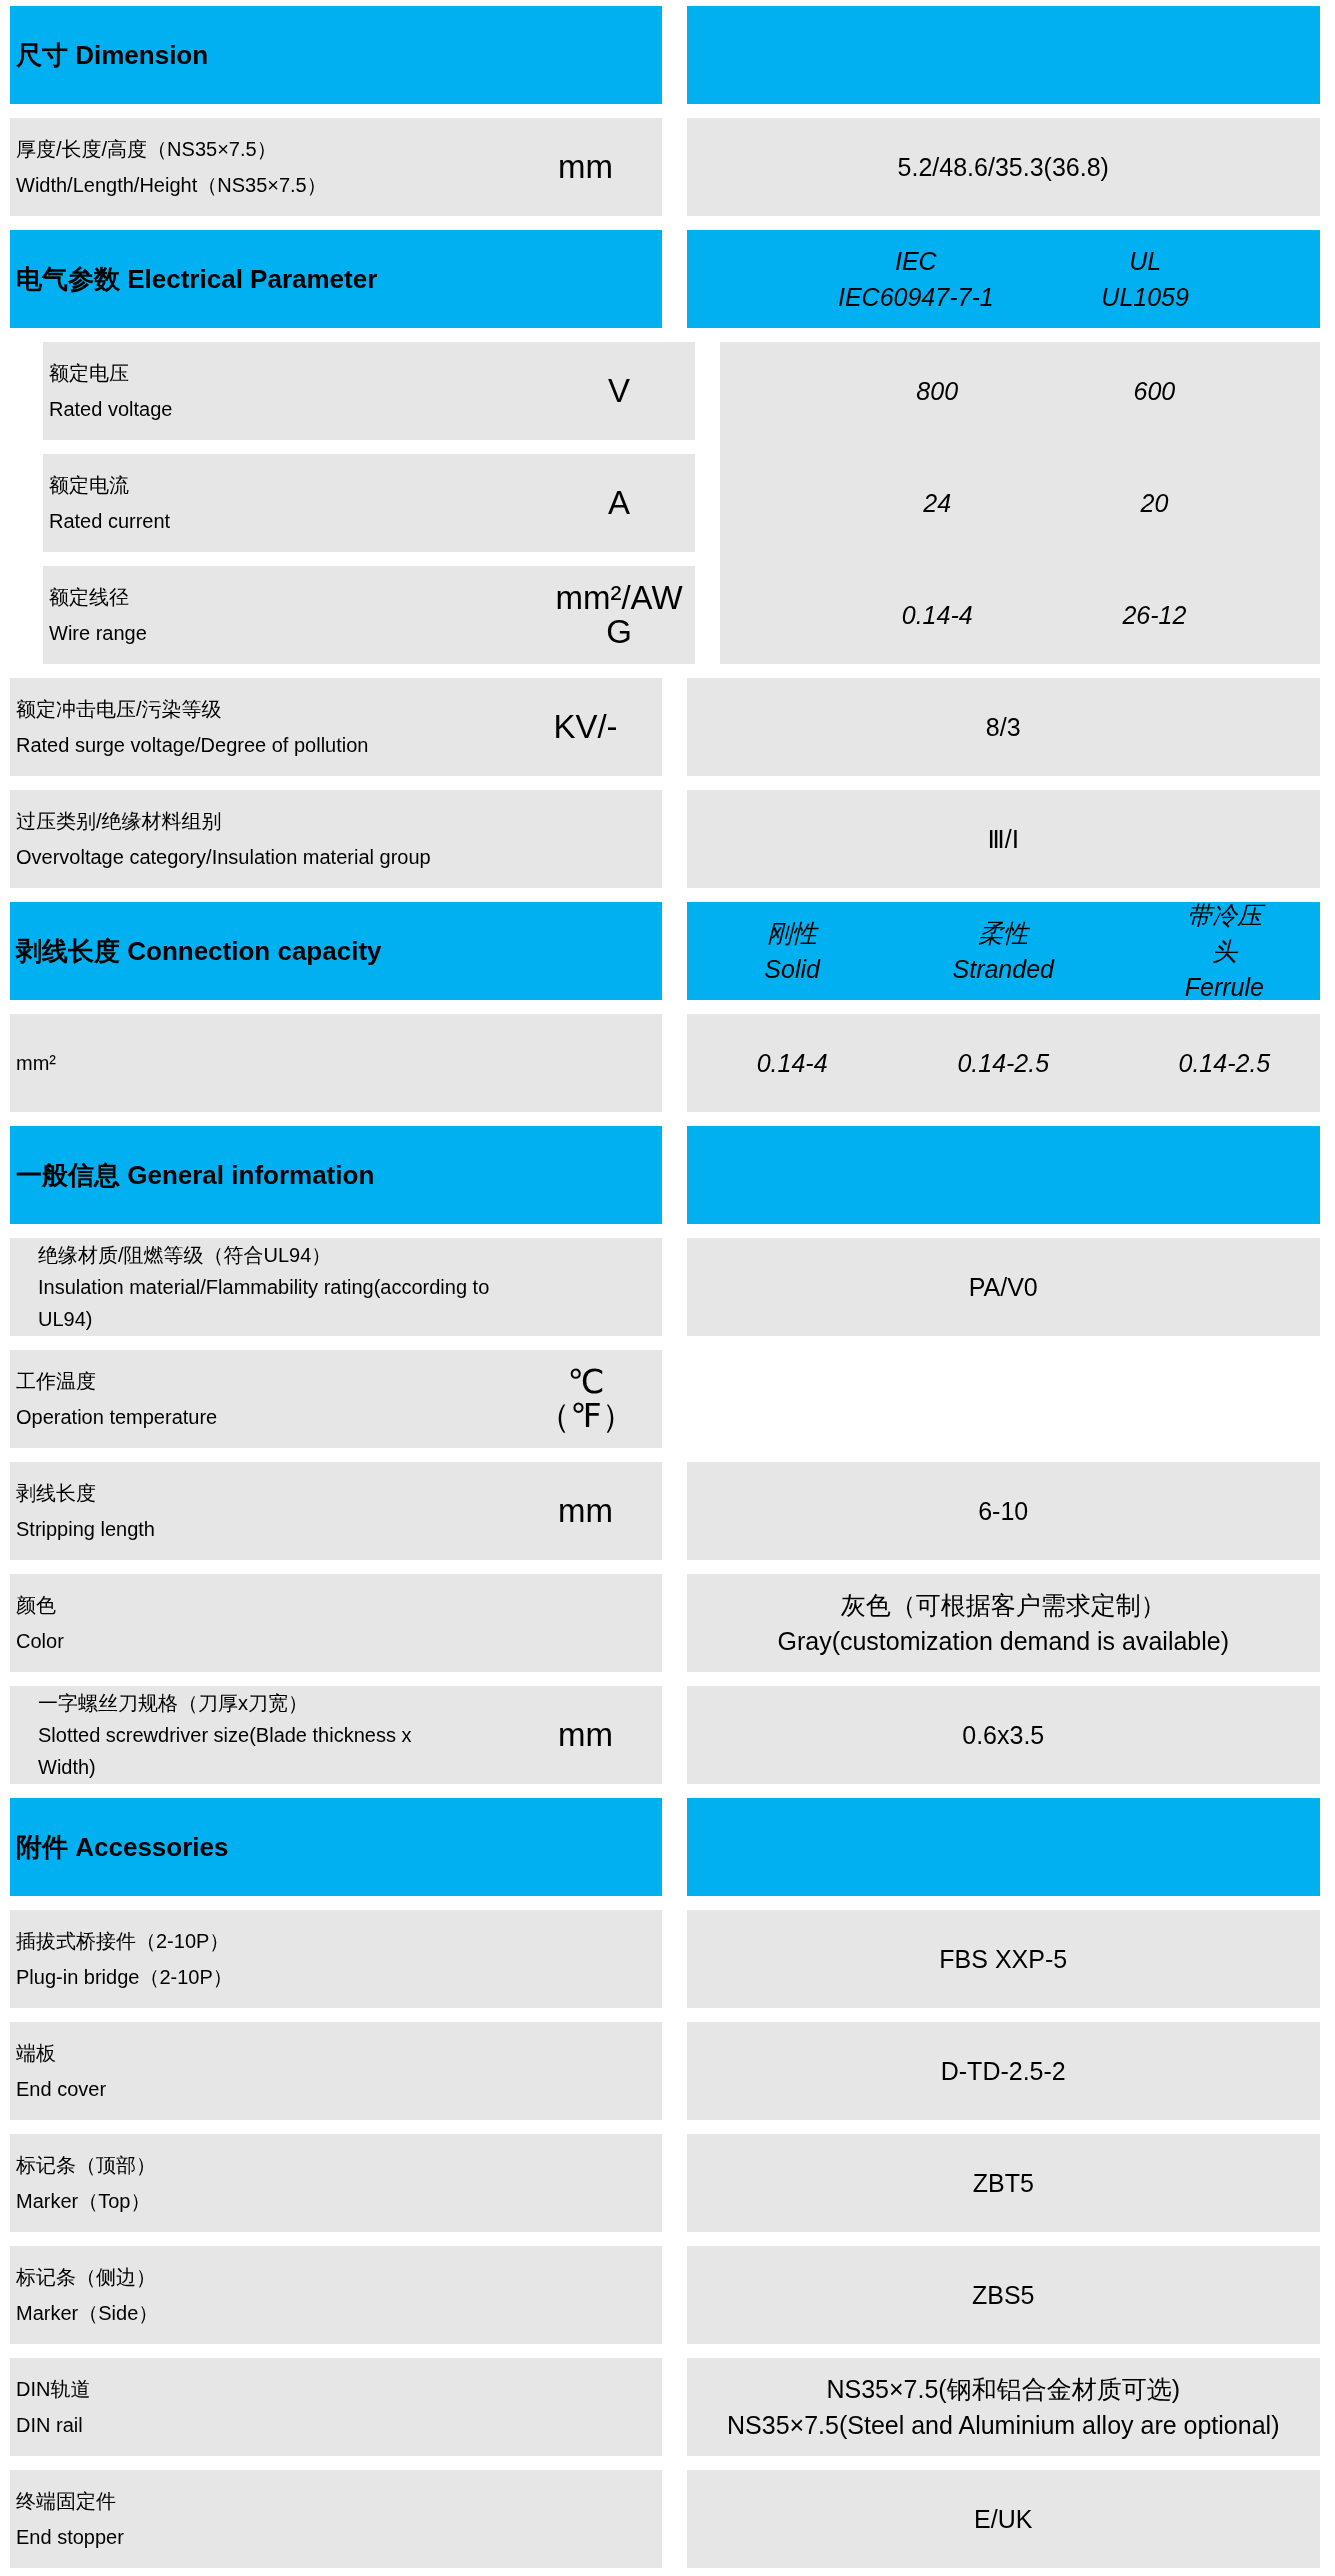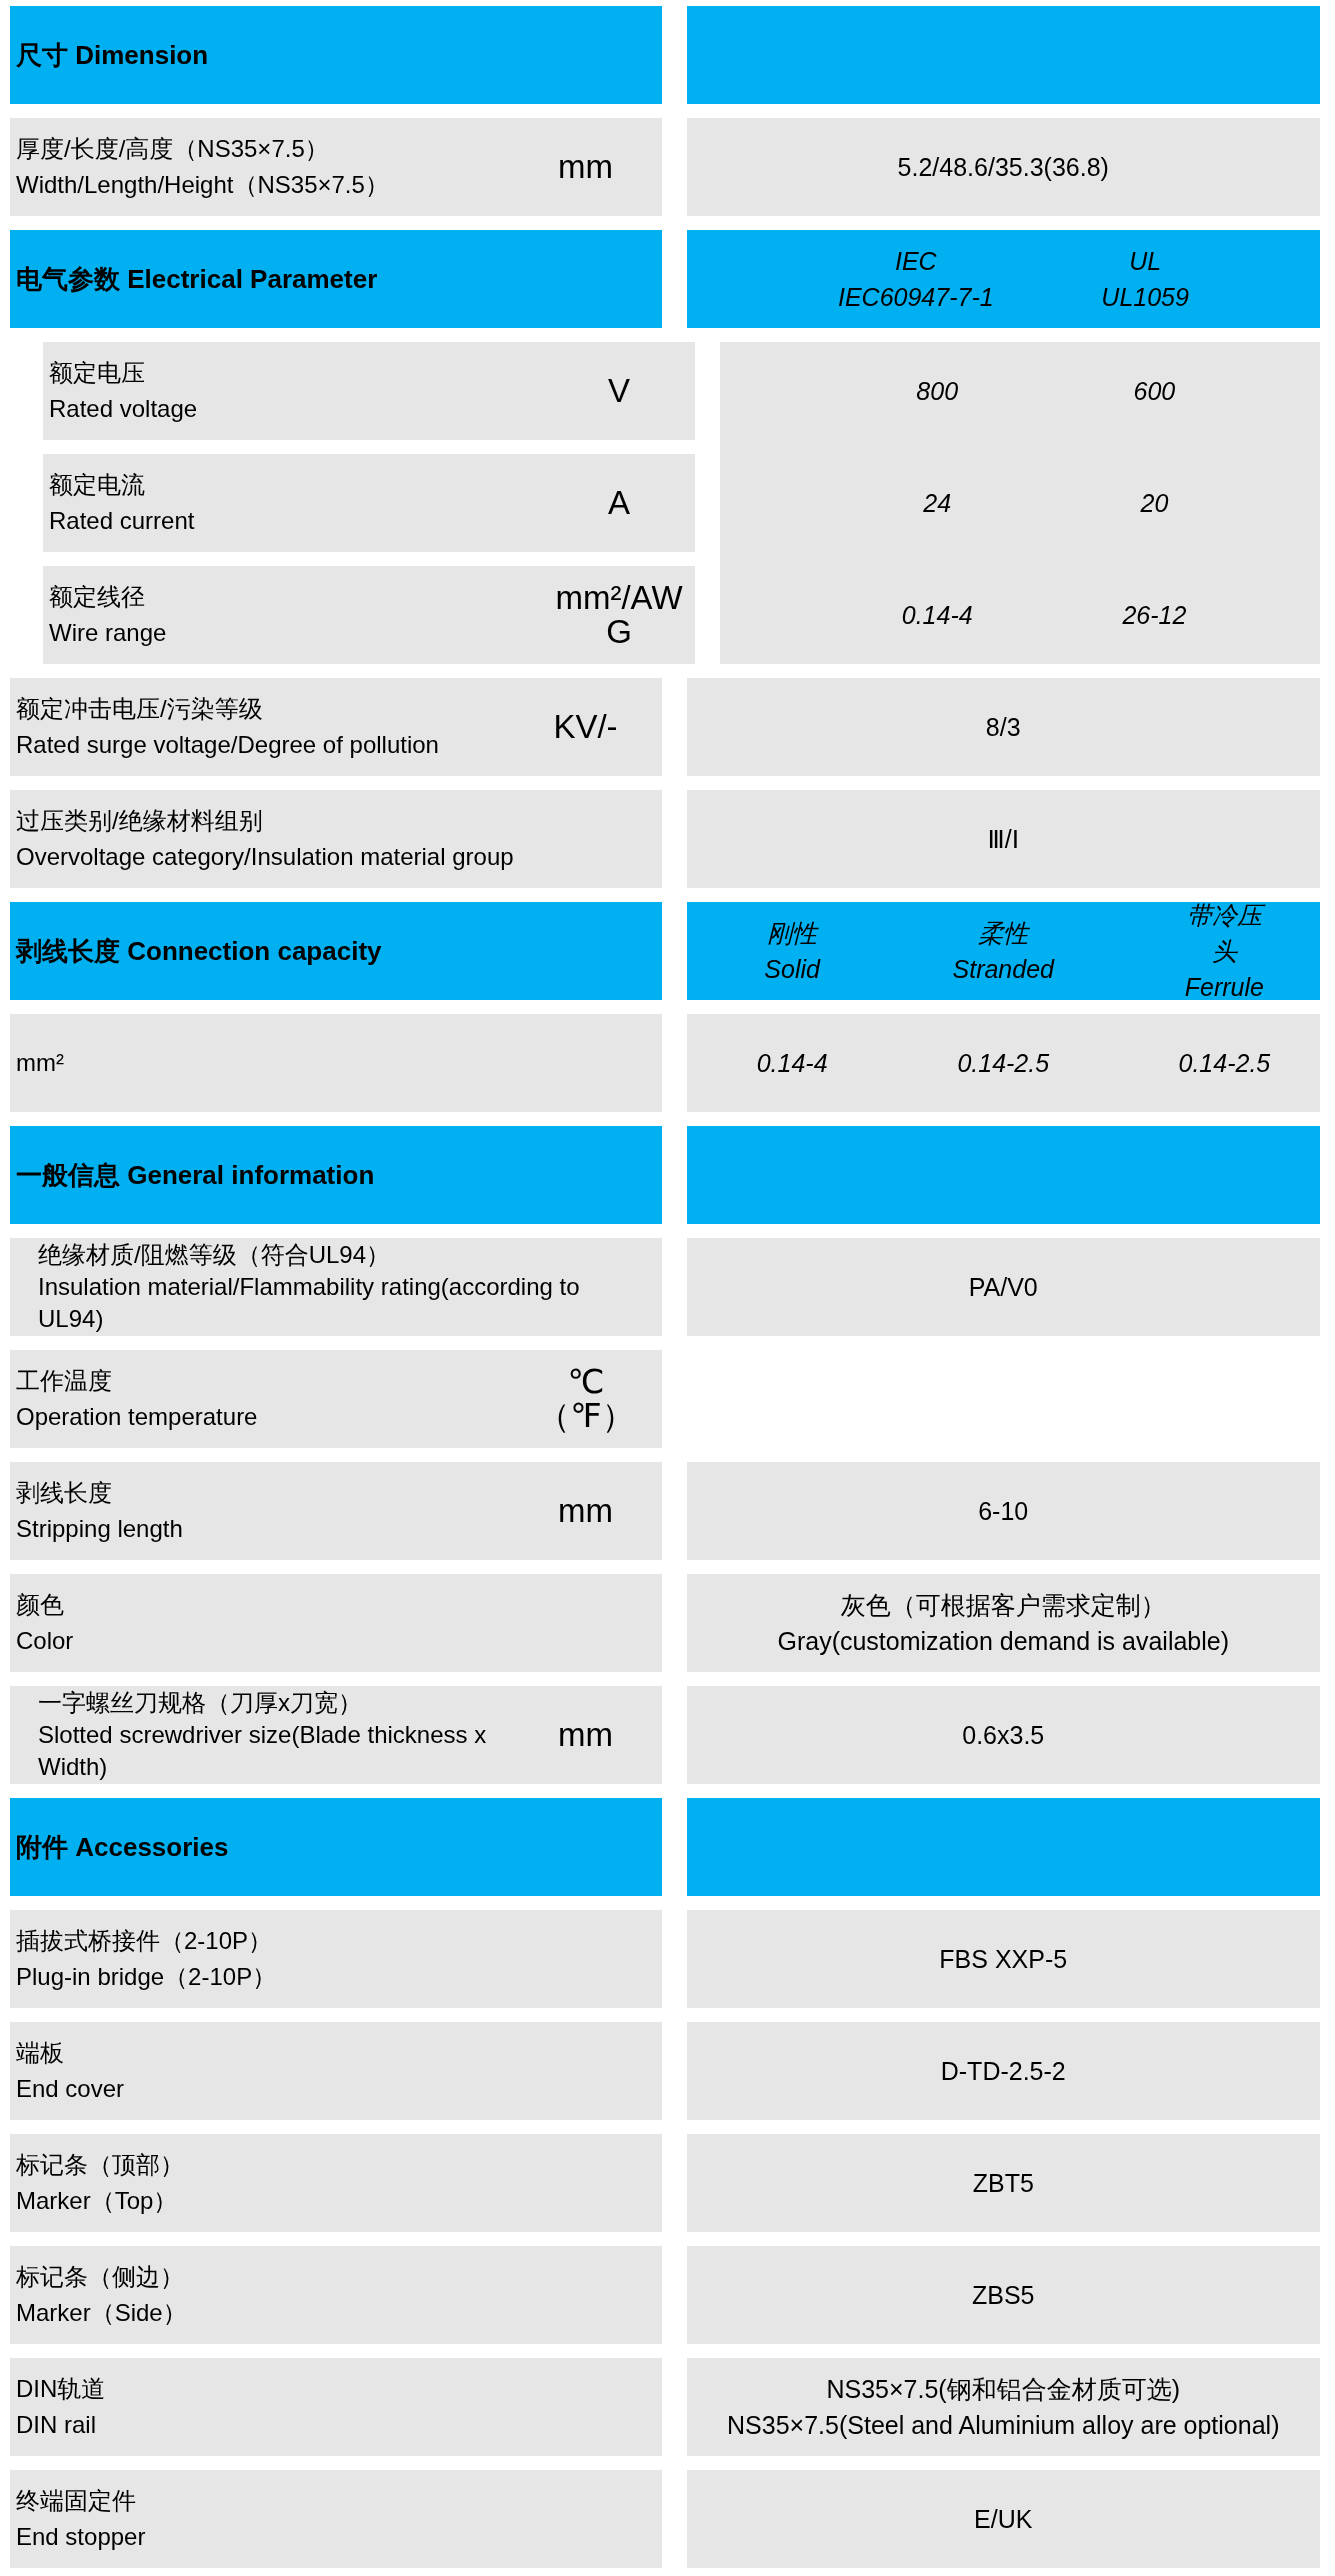--- a/index.html
+++ b/index.html
@@ -14,21 +14,21 @@
   .cell-l{
     position:relative;width:652px;height:98px;background:#E7E6E6;
     display:flex;align-items:center;
   }
   .cell-r{
     width:634px;height:98px;background:#E7E6E6;
     display:flex;align-items:center;justify-content:center;
     text-align:center;font-size:25px;line-height:36px;white-space:pre-line;
   }
   .label{
-    padding-left:6px;font-size:24px;line-height:36px;white-space:pre-line;
+    padding-left:6px;font-size:20px;line-height:36px;white-space:pre-line;
     max-width:544px;
   }
   .tight .label{line-height:32px;padding-left:28px;}
   .unit{
     position:absolute;right:24px;top:0;height:100%;width:104px;
     display:flex;align-items:center;justify-content:center;
     text-align:center;font-size:33px;line-height:34px;white-space:pre-line;
   }
   .section .cell-l,.section .cell-r{background:#00B0F0;}
   .section .label{font-weight:bold;font-size:26px;}

